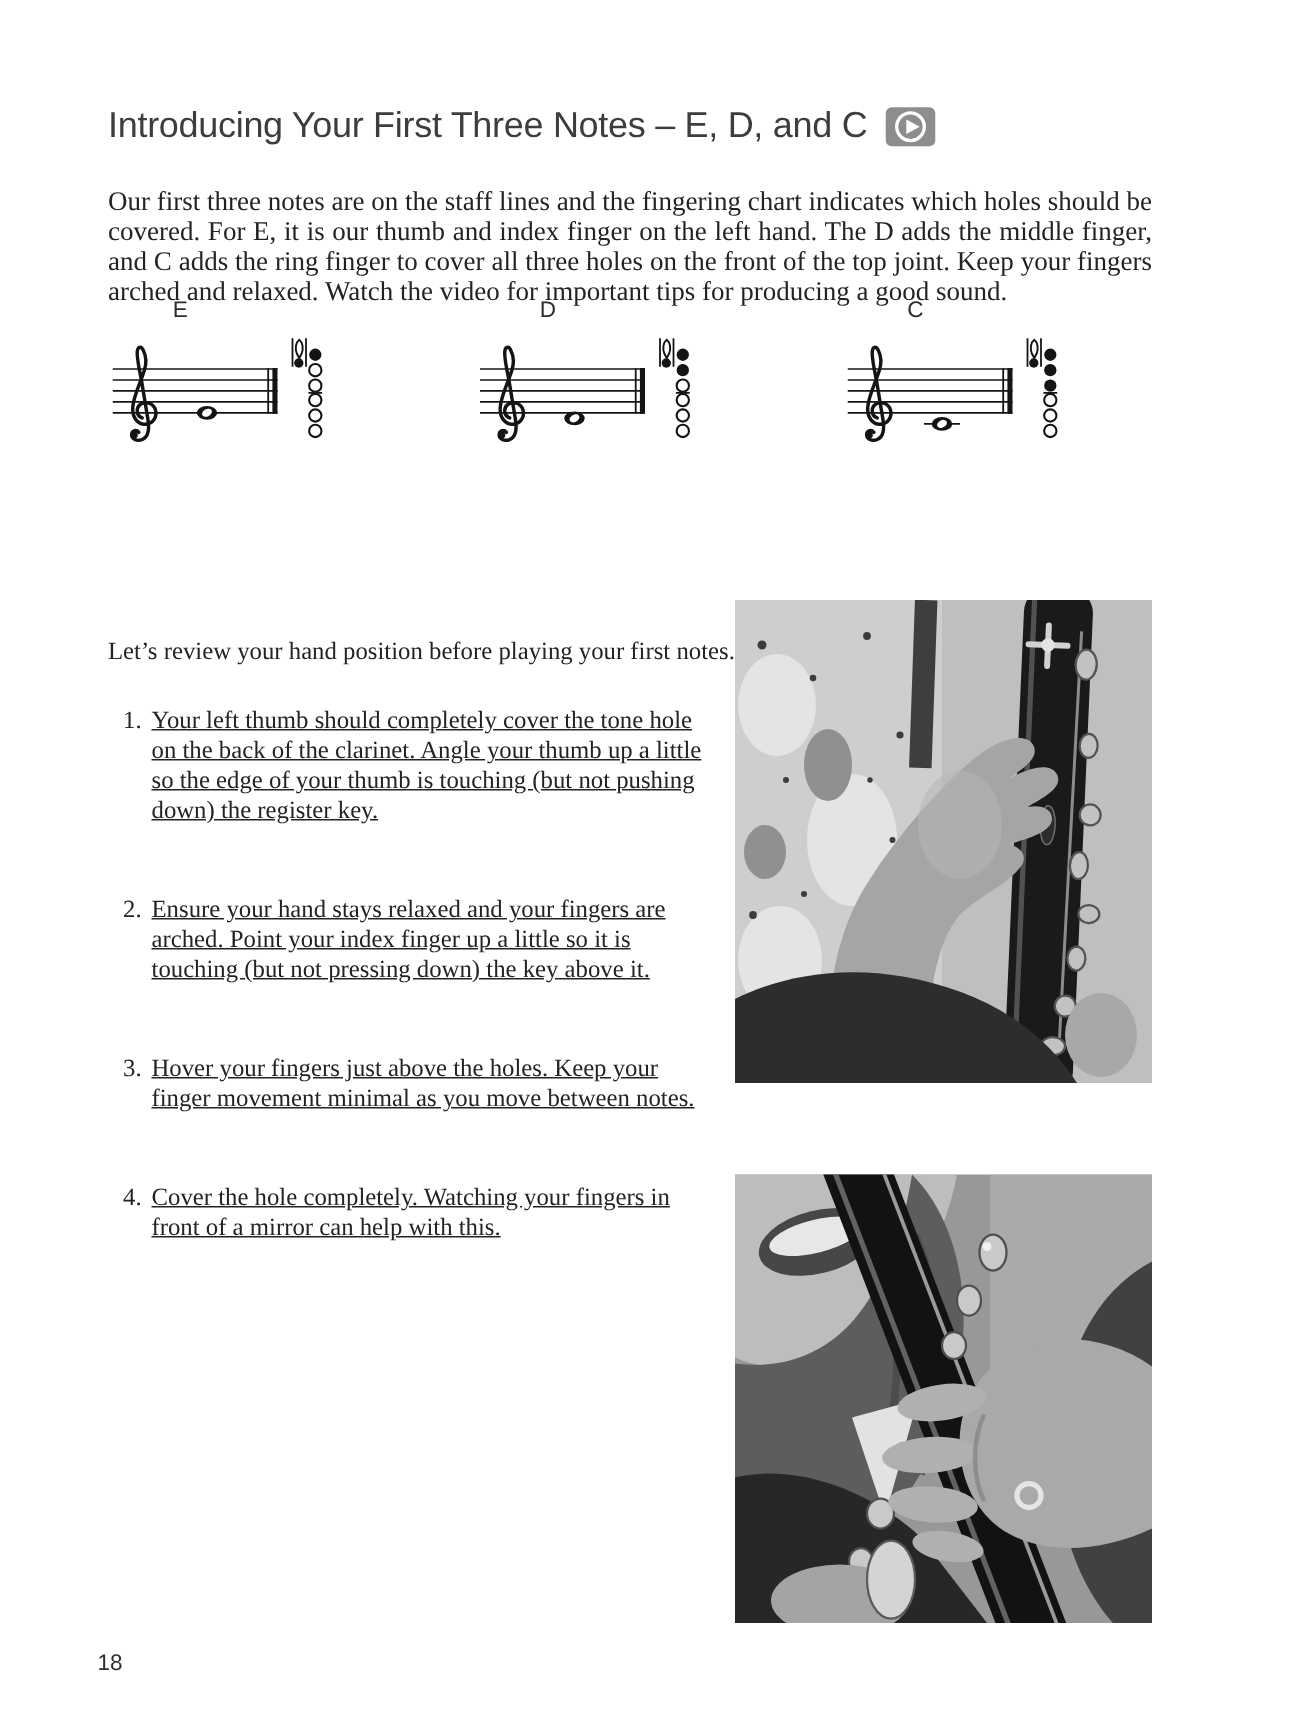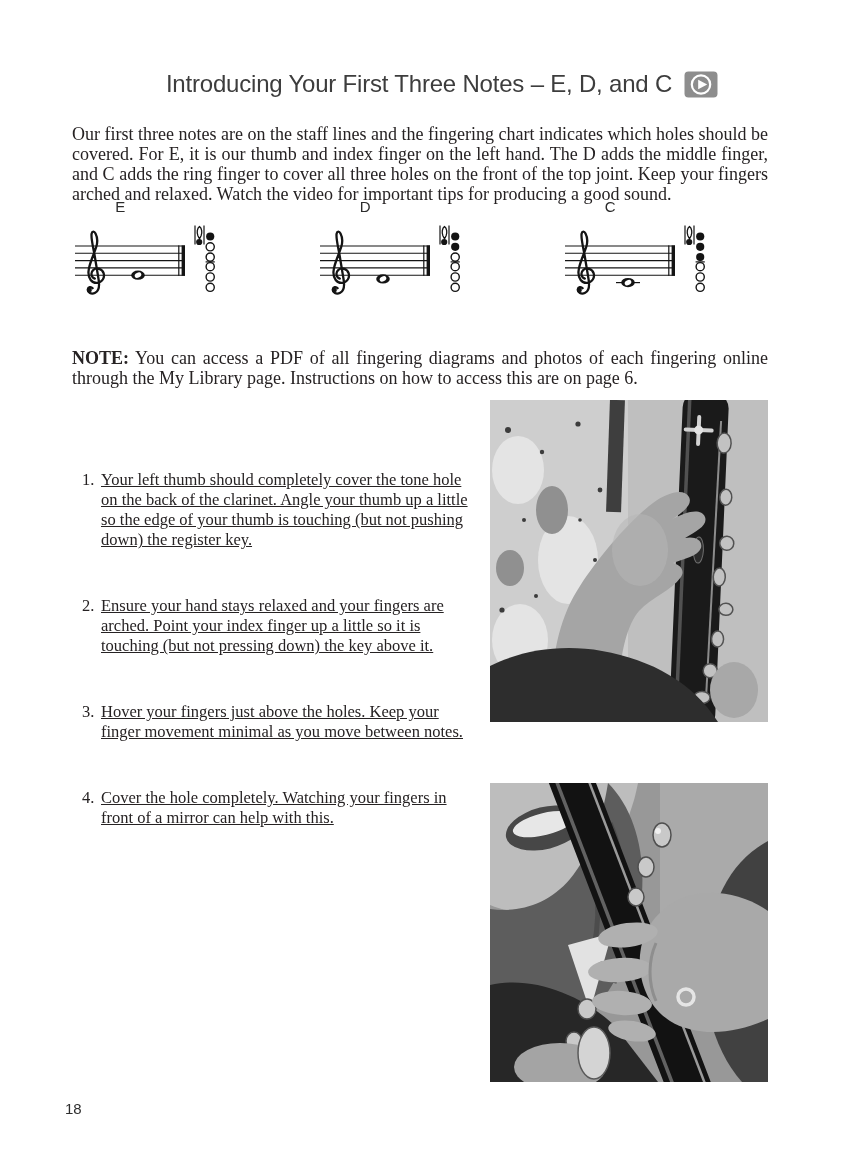--- a/index.html
+++ b/index.html
@@ -10,21 +10,21 @@
     font-family:"Liberation Serif", serif;
     color:#262223;
     overflow:hidden;
   }
   .abs{position:absolute;}
   .page-title{
     left:72px;top:70px;width:740px;
     font-family:"Liberation Sans", sans-serif;
     font-size:24px;font-weight:500;letter-spacing:-0.2px;
     color:#3d3d3d;
-    display:flex;align-items:center;gap:12px;justify-content:center;
+    display:flex;align-items:center;gap:12px;
   }
   .video-btn{display:inline-block;width:34px;height:27px;line-height:0;cursor:pointer;}
   .body-par{
     left:72px;width:696px;
     font-size:18px;line-height:20px;text-align:justify;
   }
   .intro-par{top:106px;}
   .note-par{top:330px;}
   .note-label{font-weight:bold;}
   .review-line{left:72px;top:407px;width:696px;font-size:16.5px;line-height:20px;}
@@ -155,22 +155,22 @@
             <circle cx="135.2" cy="26.8" r="4.1" fill="#141414" none=""></circle>
             <circle cx="135.2" cy="37.1" r="4.1" fill="#141414" none=""></circle>
             <line x1="130.6" y1="41.9" x2="139.8" y2="41.9" stroke="#141414" stroke-width="1.2"></line>
             <circle cx="135.2" cy="46.7" r="4.1" fill="none" stroke="#141414" stroke-width="1.4"></circle>
             <circle cx="135.2" cy="57" r="4.1" fill="none" stroke="#141414" stroke-width="1.4"></circle>
             <circle cx="135.2" cy="67.3" r="4.1" fill="none" stroke="#141414" stroke-width="1.4"></circle>
           </g>
         </svg></div>
     </div>
 
-  <p class="abs body-par note-par"><span class="note-label">NOTE:</span><span> You can access a PDF of all fingering diagrams and photos of each fingering online through the My Library page. Instructions on how to access this are on page 6.</span></p>
-
+
+  <p class="abs review-line">Let’s review your hand position before playing your first notes.</p>
 
   <div class="steps" id="steps">
       <div class="step" style="top: 470px;">
         <span class="step-num">1.</span>
         <span class="step-text">Your left thumb should completely cover the tone hole on the back of the clarinet. Angle your thumb up a little so the edge of your thumb is touching (but not pushing down) the register key.</span>
       </div>
       <div class="step" style="top: 596px;">
         <span class="step-num">2.</span>
         <span class="step-text">Ensure your hand stays relaxed and your fingers are arched. Point your index finger up a little so it is touching (but not pressing down) the key above it.</span>
       </div>

